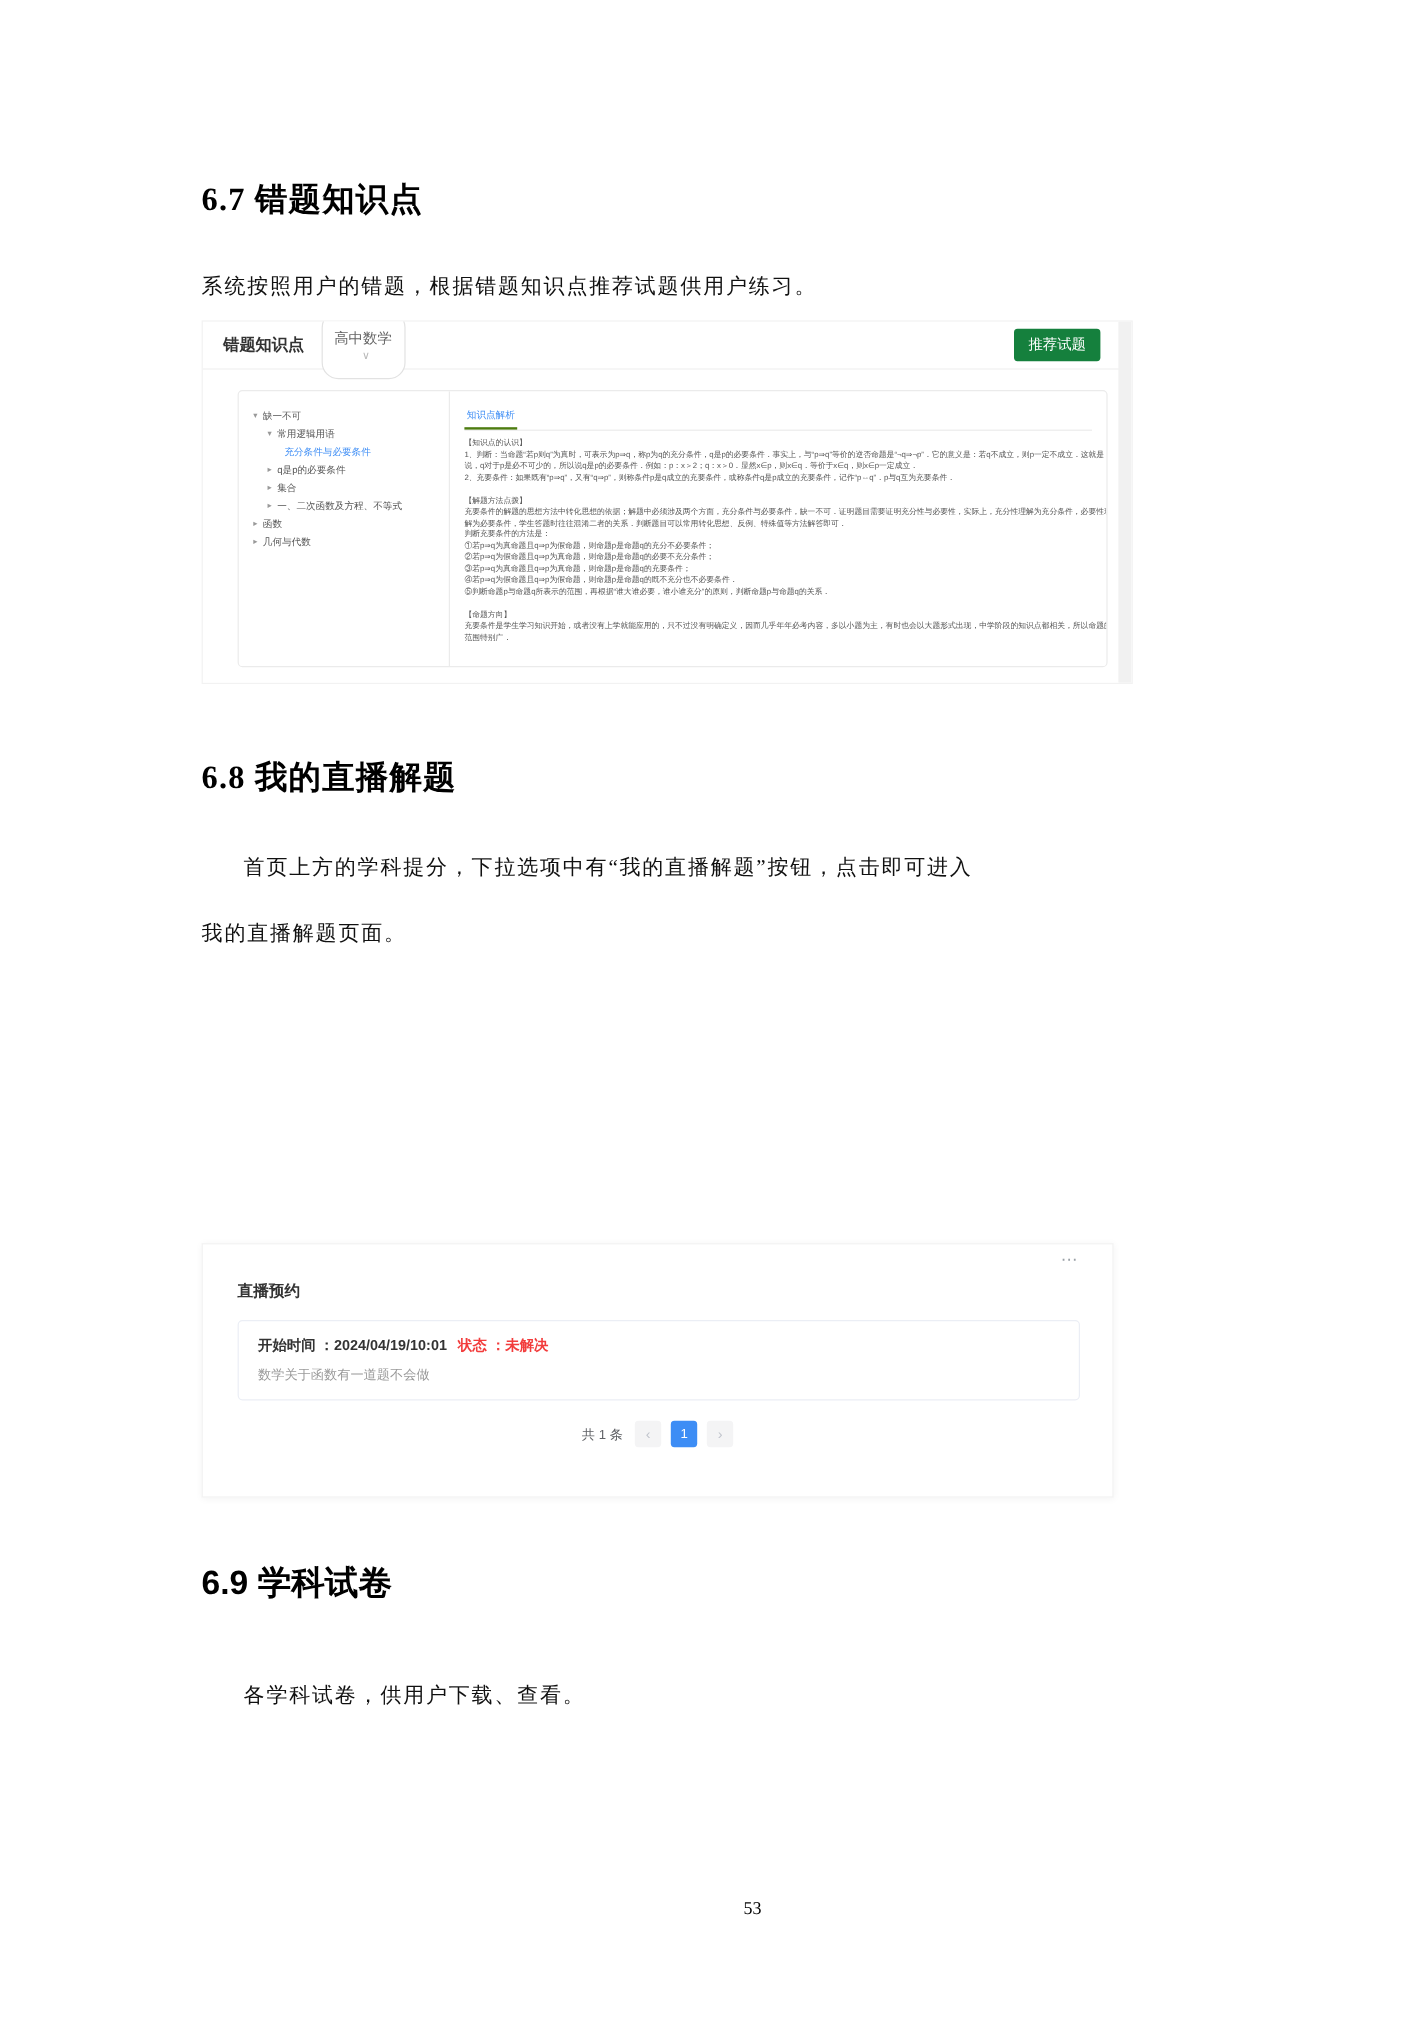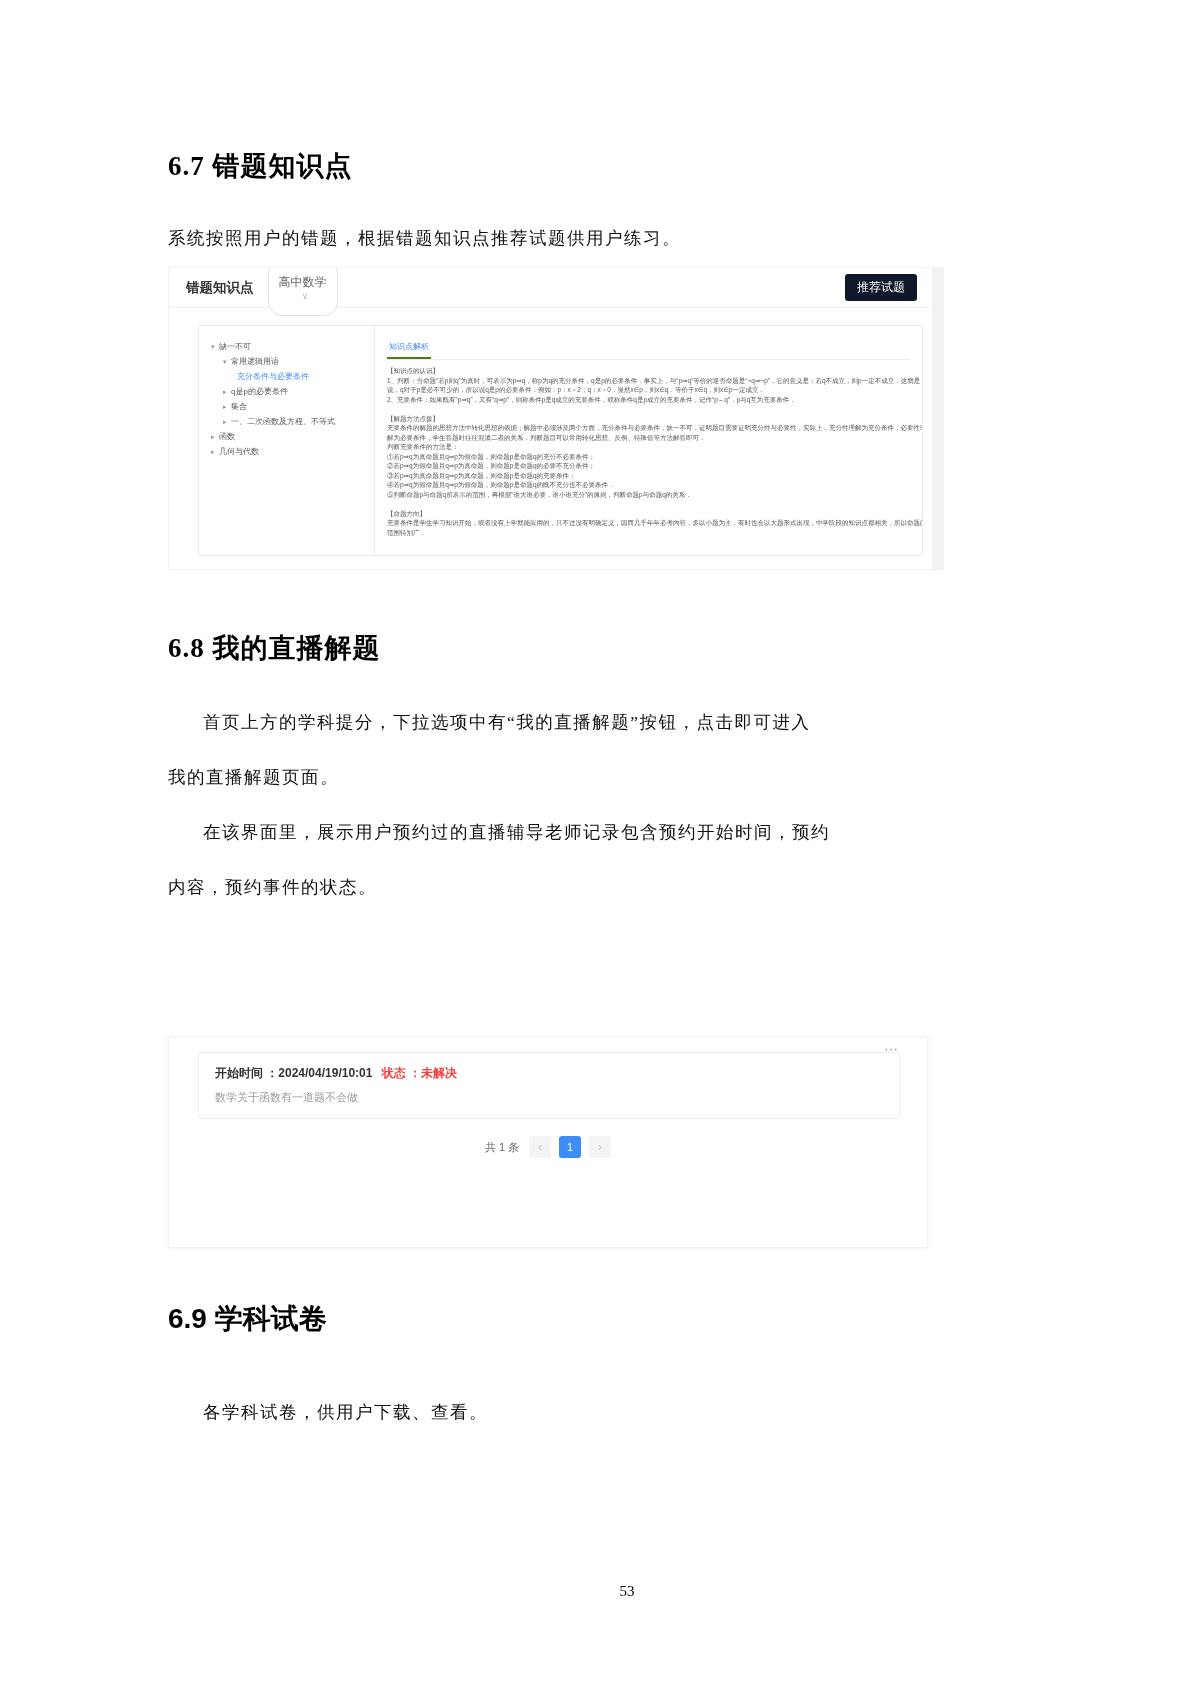--- a/index.html
+++ b/index.html
@@ -45,21 +45,21 @@
     border-bottom:1px solid #f0f0f0;
   }
   .shot1-title { font-size:13.5px; font-weight:bold; color:#333; }
   .subject-pill {
     margin-left:14px; display:inline-flex; align-items:center;
     border:1px solid #e2e2e2; border-radius:14px; padding:14px 10px;
     font-size:12px; color:#666; background:#fff; cursor:pointer;flex-direction:column;
   }
   .subject-pill .chev { margin-left:5px; font-size:9px; color:#b8b8b8; }
   .recommend-btn {
-    margin-left:auto; background:#0f172a; color:#fff; font-size:12px;
+    margin-left:auto; background:#15803d; color:#fff; font-size:12px;
     border:none; border-radius:3px; padding:5px 12px; cursor:pointer;
   }
   .shot1-body { position:relative; padding:17px 20px 10px 29px; }
   .kp-panel {
     display:flex; border:1px solid #ebebeb; border-radius:4px;
     height:231px; overflow:hidden; background:#fff;
   }
   .kp-tree {
     width:176px; border-right:1px solid #ebebeb; padding:13px 6px;
     font-size:8px; color:#555;
@@ -182,25 +182,24 @@
 充要条件是学生学习知识开始，或者没有上学就能应用的，只不过没有明确定义，因而几乎年年必考内容，多以小题为主，有时也会以大题形式出现，中学阶段的知识点都相关，所以命题的范围特别广．</div>
         </div>
       </div>
     </div>
     <div class="shot1-scrollstrip"></div>
   </div>
 
   <h2 class="doc-h" style="top:630px;">6.8 我的直播解题</h2>
   <p class="doc-p wide" style="top:695px;">首页上方的学科提分，下拉选项中有“我的直播解题”按钮，点击即可进入
 我的直播解题页面。</p>
-  <p class="doc-p wide" style="top:805px;">在该界面里，展示用户预约过的直播辅导老师记录包含预约开始时间，预约
-内容，预约事件的状态。</p>
 
   <div class="shot2">
     <span class="shot2-menu">⋯</span>
+    <div class="shot2-title">直播预约</div>
     <div class="appt-card">
       <div class="appt-line1">
         <span>开始时间 ：2024/04/19/10:01</span>
         <span class="appt-status">状态 ：未解决</span>
       </div>
       <div class="appt-desc">数学关于函数有一道题不会做</div>
     </div>
     <div class="paging">
       <span class="paging-total">共 1 条</span>
       <span class="pg-btn">‹</span>

